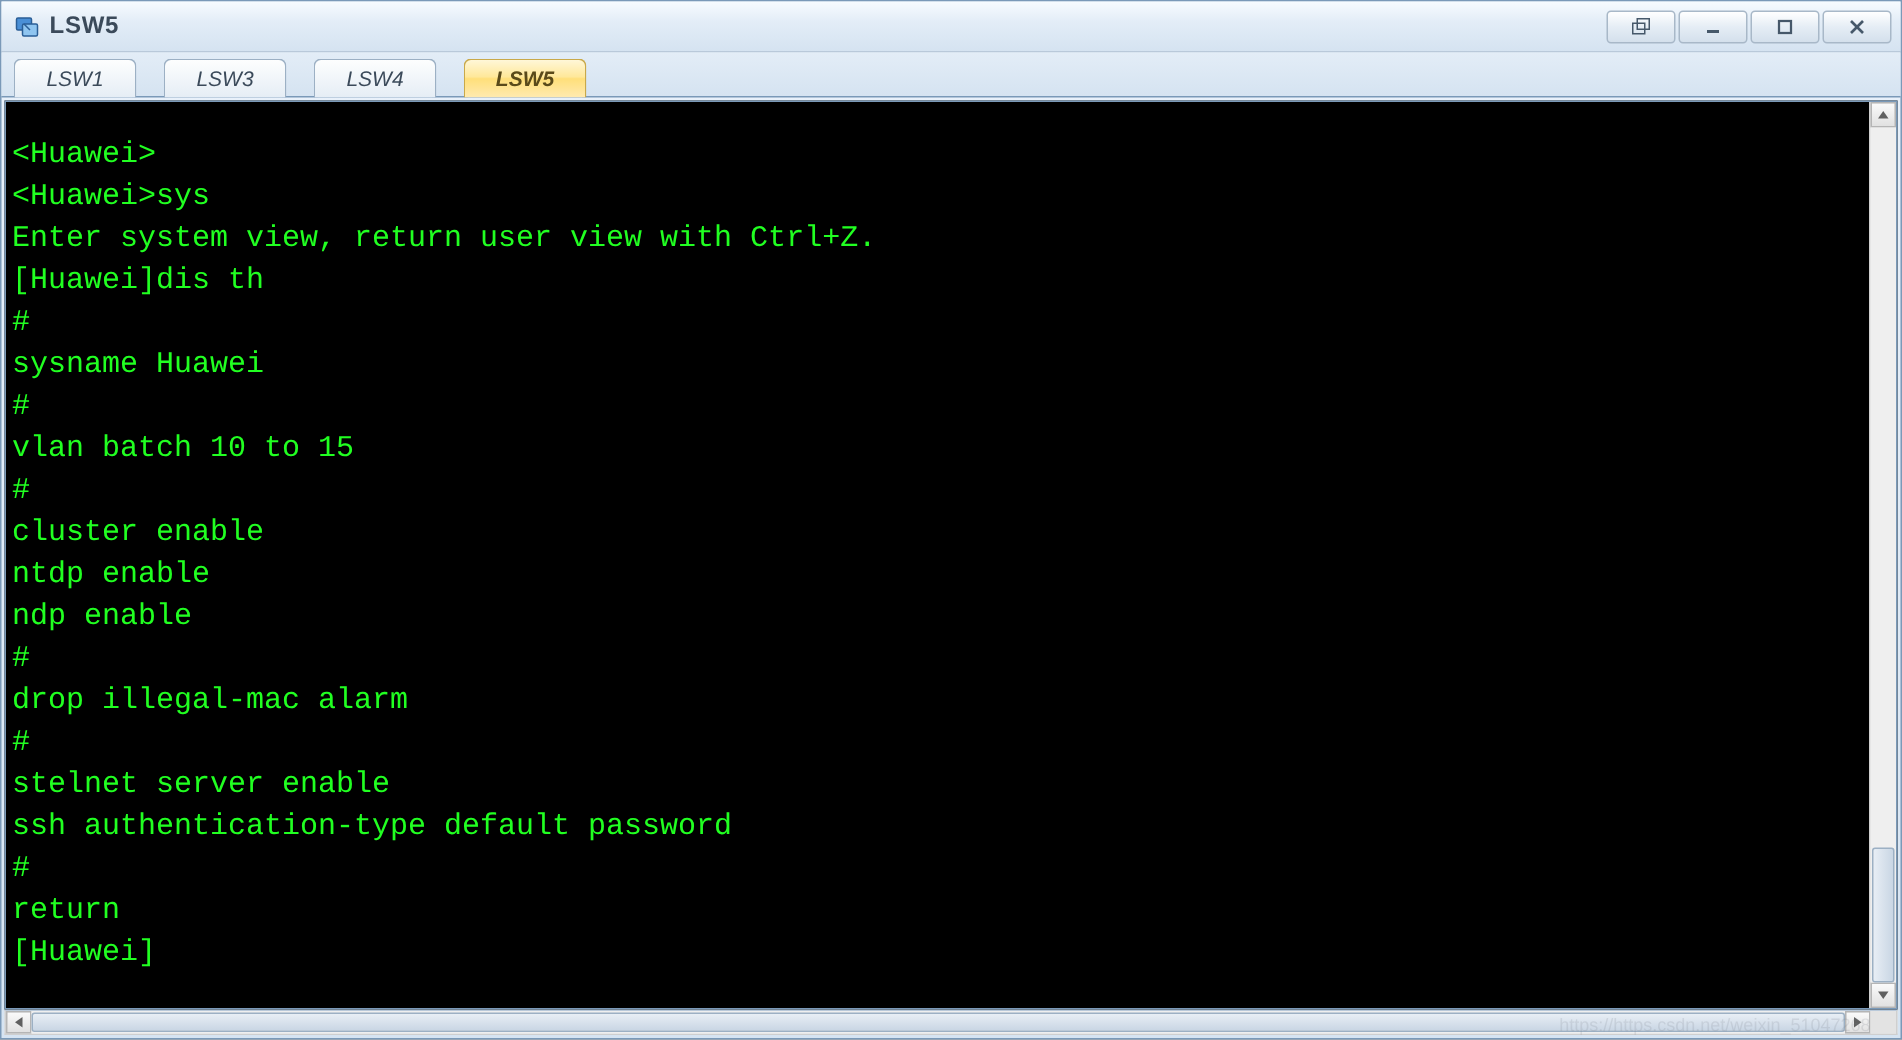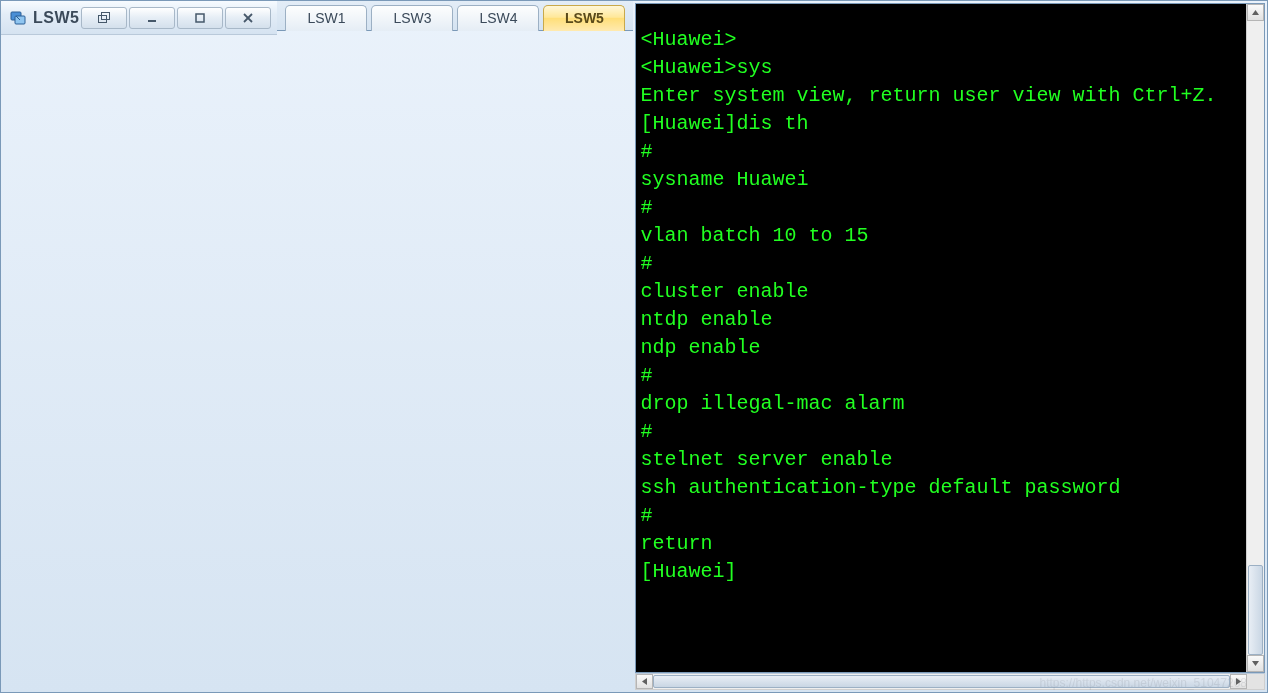--- a/index.html
+++ b/index.html
@@ -11,21 +11,21 @@
     background: #d6e4f2;
     overflow: hidden;
   }
   .window {
     width: 1268px;
     height: 693px;
     background: linear-gradient(to bottom, #eaf2fb 0%, #d6e4f2 100%);
     border: 1px solid #7a99b8;
     box-sizing: border-box;
     display: flex;
-    flex-direction: row;
+    flex-direction: column;
     position: relative;
   }
   
   .titlebar {
     height: 34px;
     background: linear-gradient(to bottom, #f7fbff 0%, #e3edf7 40%, #d5e3f1 100%);
     border-bottom: 1px solid #b9c9da;
     display: flex;
     align-items: center;
     padding: 0 6px 0 8px;
@@ -61,24 +61,25 @@
     color: #46586a;
     box-sizing: border-box;
   }
   .winbtn svg { display:block; }
   
   .tabbar {
     height: 30px;
     display: flex;
     align-items: flex-end;
     padding: 4px 8px 0 8px;
-    gap: 4px;
+    gap: 18px;
     background: linear-gradient(to bottom, #e3edf7 0%, #d5e3f1 100%);
     border-bottom: 1px solid #7a99b8;
     box-sizing: border-box;
+    font-style: italic;
   }
   .tab {
     min-width: 82px;
     padding: 4px 14px 5px 14px;
     border: 1px solid #9cb0c4;
     border-bottom: none;
     border-top-left-radius: 5px;
     border-top-right-radius: 5px;
     background: linear-gradient(to bottom, #fdfefe 0%, #e5edf5 100%);
     color: #3b4a5a;

